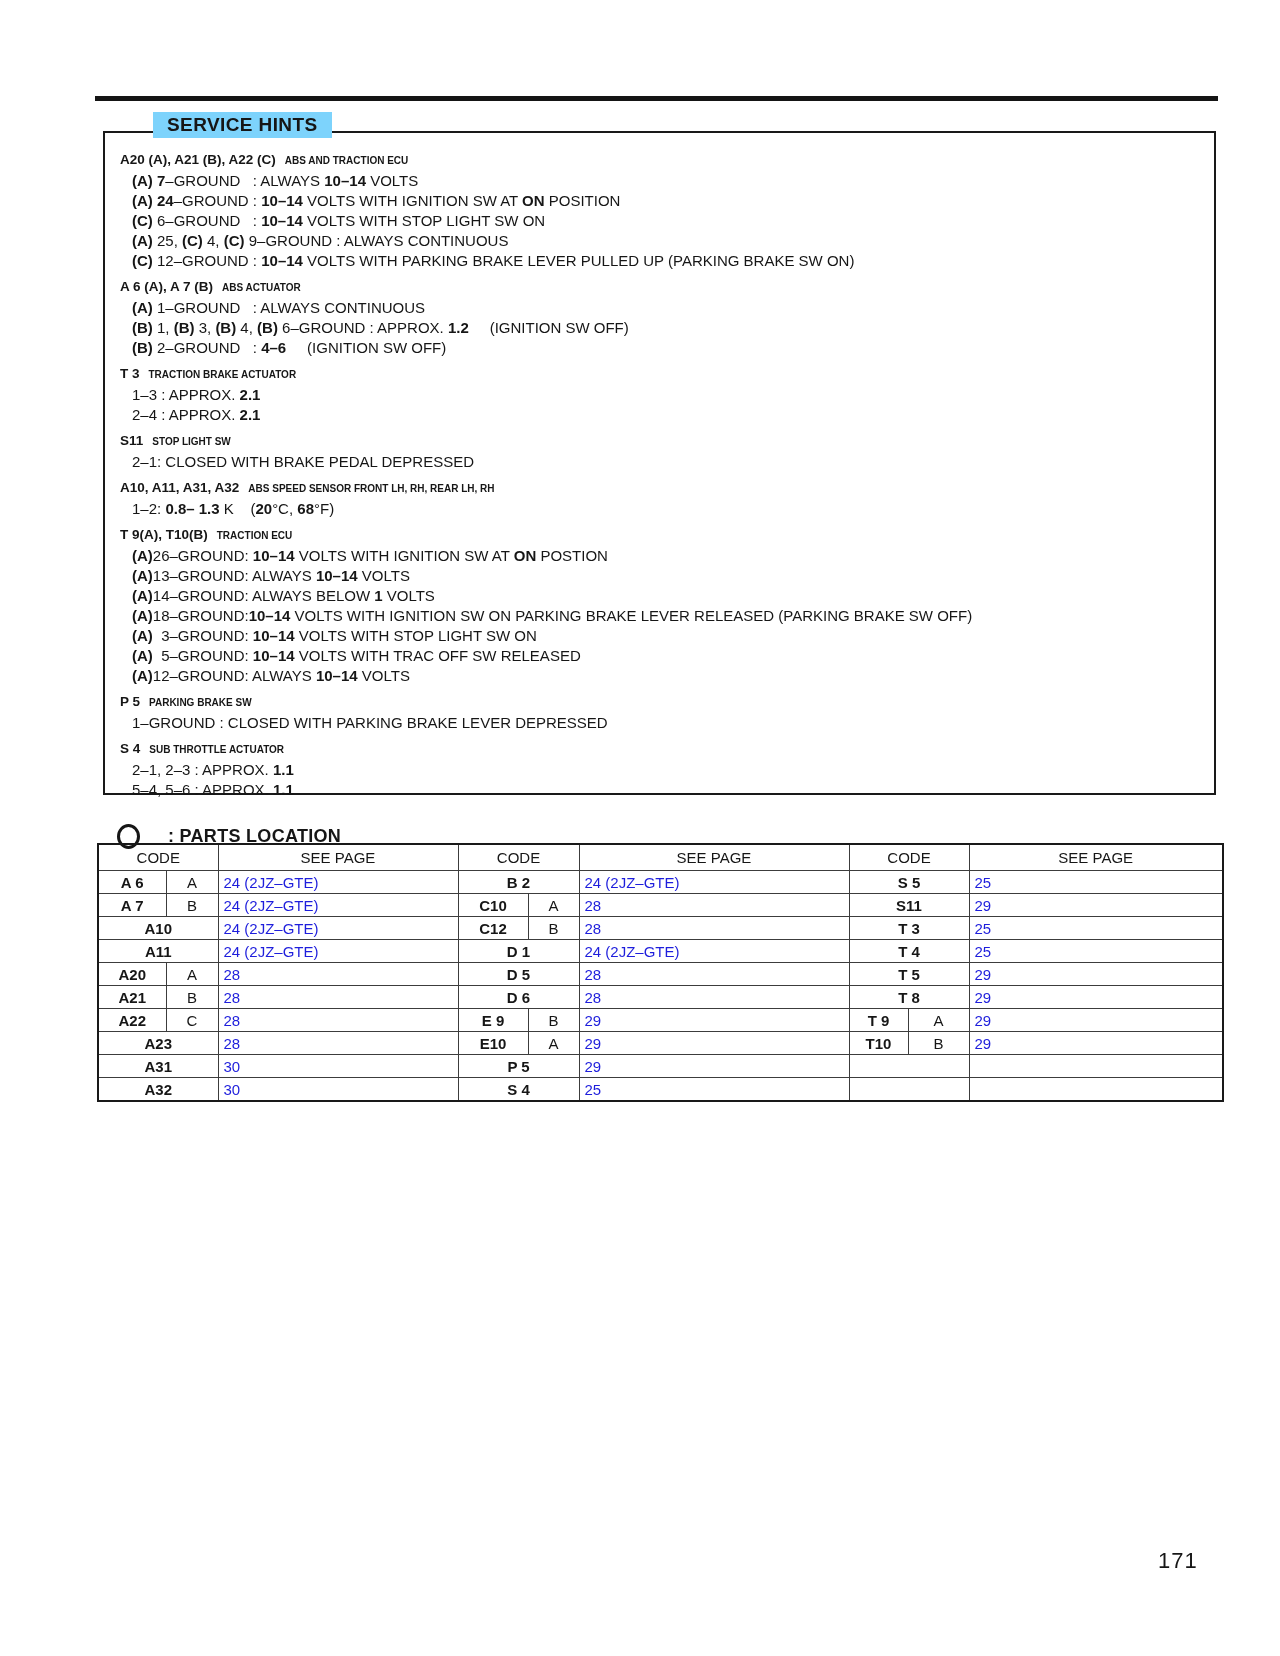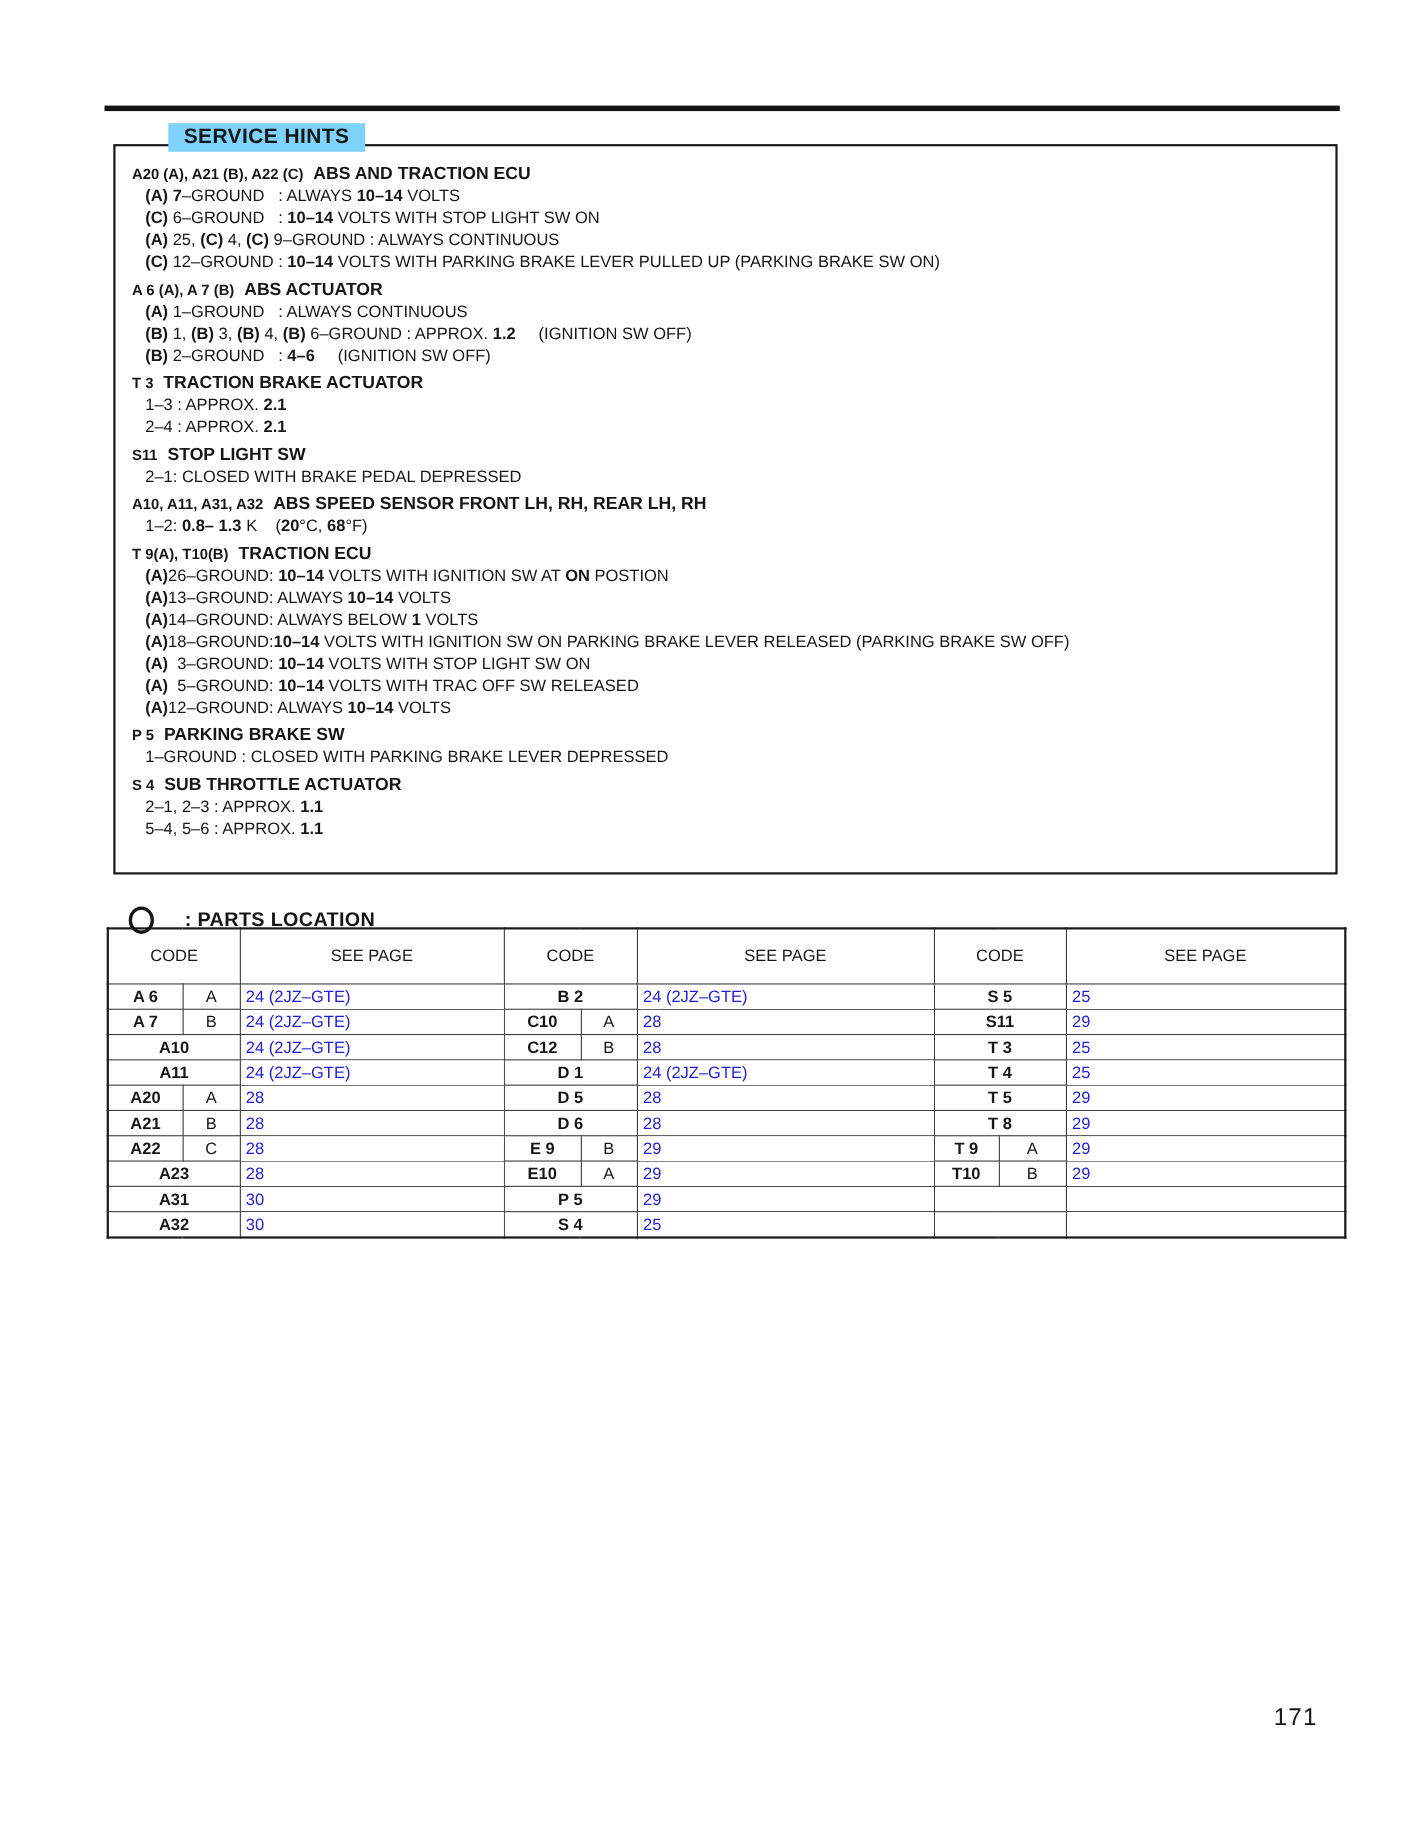--- a/index.html
+++ b/index.html
@@ -18,60 +18,61 @@
   }
   .hints-title {
     position:absolute; top:-21px; left:48px; background:#7dd3fc;
     padding:0 14px; font-weight:bold; font-size:19px; line-height:26px;
     letter-spacing:0.4px; white-space:nowrap;
   }
   .hints-inner { padding:11px 16px 0 15px; font-size:15px; }
   .hint-section { margin-top:5px; }
   .hint-head { line-height:20px; }
   .hint-code { font-weight:bold; font-size:13.5px; }
-  .hint-name { font-weight:bold; font-size:16px; margin-left:9px; }
+  .hint-name { font-weight:bold; font-size:10px; margin-left:9px; }
   .hint-line { line-height:20px; margin-left:12px; white-space:pre-wrap; }
   .b { font-weight:bold; }
 
   
   .parts-heading { position:absolute; left:117px; top:824px; display:flex; align-items:center; }
   .circle-icon {
     width:23px; height:25px; border:3px solid #161616; border-radius:50%;
     box-sizing:border-box; flex:0 0 auto;
   }
   .parts-label { font-weight:bold; font-size:18px; margin-left:28px; letter-spacing:0.3px; white-space:pre; }
 
   
   .loc-table {
     position:absolute; left:97px; top:843px; width:1125px;
     border-collapse:collapse; table-layout:fixed; font-size:15px;
     border:2px solid #191919;
   }
   .loc-table th, .loc-table td { border:1px solid #3c3c3c; overflow:hidden; white-space:nowrap; }
-  .loc-table th { height:25px; font-weight:normal; text-align:center; padding:12px; }
+  .loc-table th { height:25px; font-weight:normal; text-align:center; padding:0; }
   .loc-table td { height:22px; padding:0; }
   td.code { font-weight:bold; text-align:center; }
   td.sub  { text-align:center; }
   td.page { color:var(--link-color,#1e1edc); text-align:left; padding-left:5px; }
 
   .page-number { position:absolute; left:1158px; top:1548px; font-size:22px; letter-spacing:1px; }
 </style>
 </head>
 <body>
 
 <div class="page">
 
   <div class="top-rule"></div>
 
   <div class="hints-box">
     <div class="hints-title">SERVICE HINTS</div>
     <div class="hints-inner">
         <div class="hint-section">
           <div class="hint-head"><span class="hint-code">A20 (A), A21 (B), A22 (C)</span><span class="hint-name">ABS AND TRACTION ECU</span></div>
           <div class="hint-line"><span class="b">(A) 7</span><span>–GROUND   : ALWAYS </span><span class="b">10–14</span><span> VOLTS</span></div>
+          <div class="hint-line"><span class="b">(A) 24</span><span>–GROUND : </span><span class="b">10–14</span><span> VOLTS WITH IGNITION SW AT </span><span class="b">ON</span><span> POSITION</span></div>
           <div class="hint-line"><span class="b">(C)</span><span> 6–GROUND   : </span><span class="b">10–14</span><span> VOLTS WITH STOP LIGHT SW ON</span></div>
           <div class="hint-line"><span class="b">(A)</span><span> 25, </span><span class="b">(C)</span><span> 4, </span><span class="b">(C)</span><span> 9–GROUND : ALWAYS CONTINUOUS</span></div>
           <div class="hint-line"><span class="b">(C)</span><span> 12–GROUND : </span><span class="b">10–14</span><span> VOLTS WITH PARKING BRAKE LEVER PULLED UP (PARKING BRAKE SW ON)</span></div>
         </div>
         <div class="hint-section">
           <div class="hint-head"><span class="hint-code">A 6 (A), A 7 (B)</span><span class="hint-name">ABS ACTUATOR</span></div>
           <div class="hint-line"><span class="b">(A)</span><span> 1–GROUND   : ALWAYS CONTINUOUS</span></div>
           <div class="hint-line"><span class="b">(B)</span><span> 1, </span><span class="b">(B)</span><span> 3, </span><span class="b">(B)</span><span> 4, </span><span class="b">(B)</span><span> 6–GROUND : APPROX. </span><span class="b">1.2</span><span>     (IGNITION SW OFF)</span></div>
           <div class="hint-line"><span class="b">(B)</span><span> 2–GROUND   : </span><span class="b">4–6</span><span>     (IGNITION SW OFF)</span></div>
         </div>

